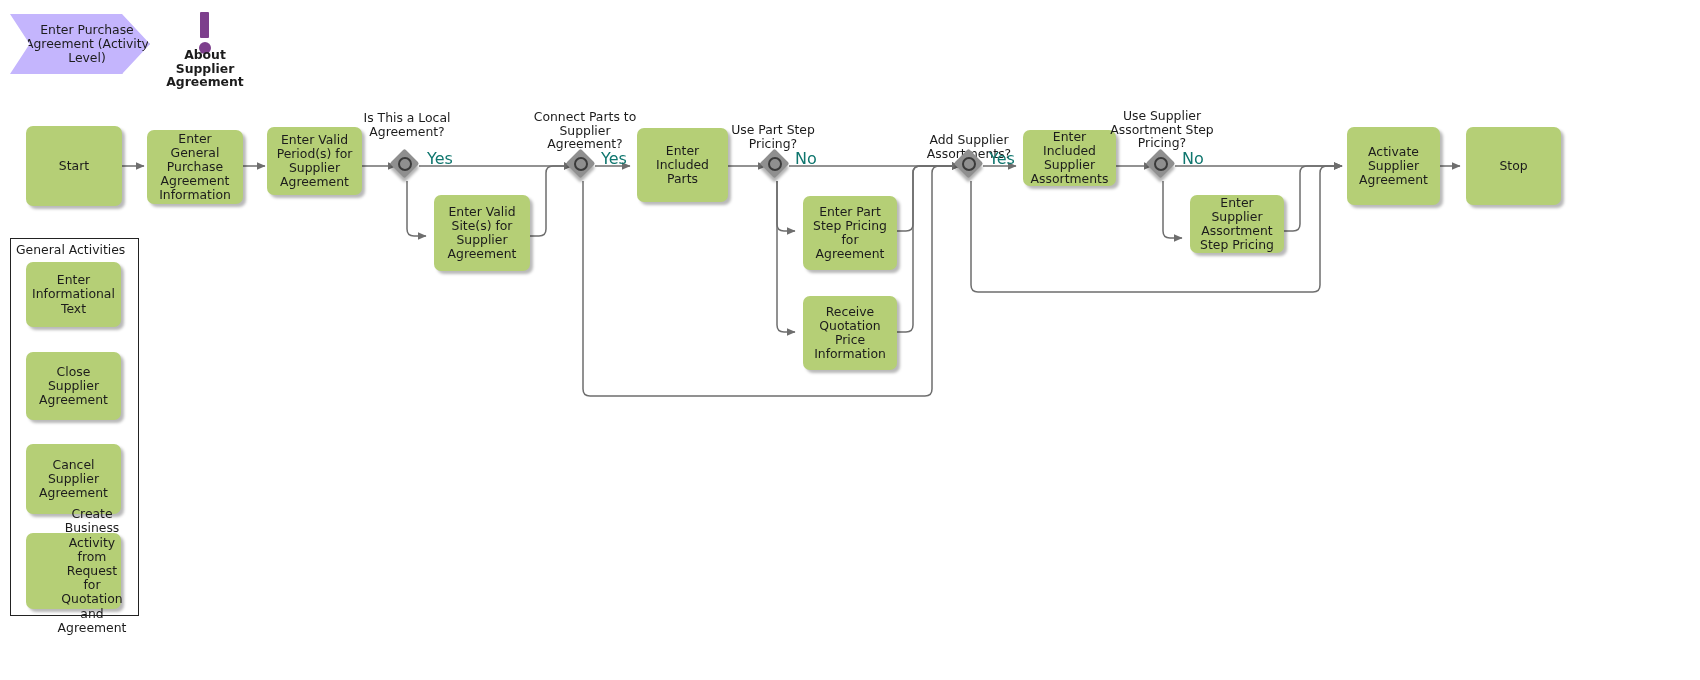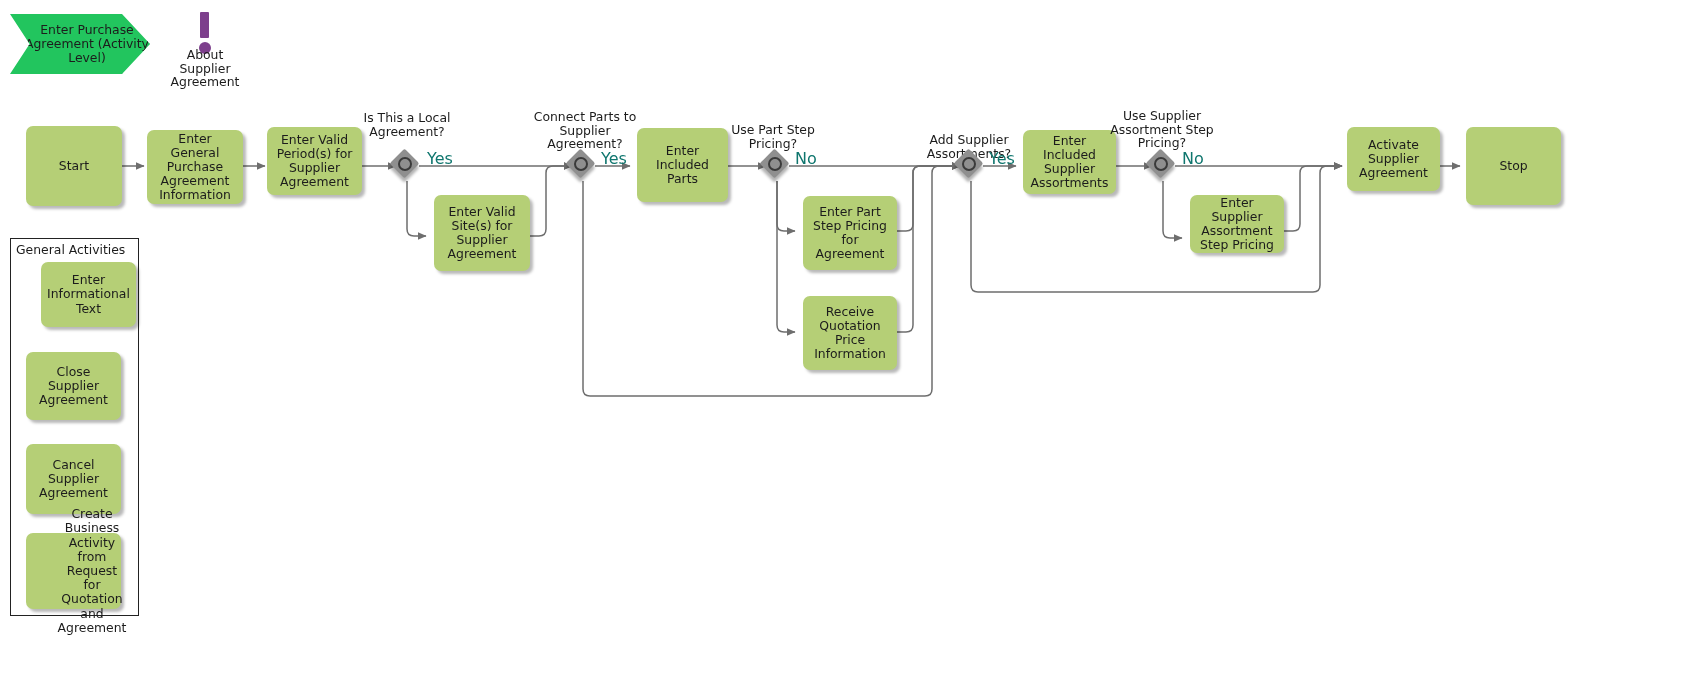--- a/index.html
+++ b/index.html
@@ -7,21 +7,21 @@
        font-family:"DejaVu Sans","Liberation Sans",sans-serif;color:#1a1a1a;}
   #canvas{position:absolute;left:0;top:0;width:1700px;height:680px;}
   svg.wires{position:absolute;left:0;top:0;width:1700px;height:680px;pointer-events:none;}
 
   .task{position:absolute;background:#b5cf76;border-radius:7px;
         box-shadow:3px 3px 3px rgba(0,0,0,0.28);
         display:flex;align-items:center;justify-content:center;text-align:center;
         font-size:12.4px;line-height:14.2px;color:#1c1c1c;padding:2px 5px;
         box-sizing:border-box;}
 
-  .chevron{position:absolute;background:#22c55e;
+  .chevron{position:absolute;background:#c4b5fd;
            box-shadow:3px 3px 3px rgba(0,0,0,0.25);
            display:flex;align-items:center;justify-content:center;text-align:center;
            font-size:12.4px;line-height:14.2px;color:#1c1c1c;
            clip-path:polygon(0 0, 80% 0, 100% 50%, 80% 100%, 0 100%, 14% 50%);
            box-sizing:border-box;padding-left:14px;}
 
   .gateway{position:absolute;width:30px;height:30px;}
   .gateway .dia{position:absolute;left:2px;top:2px;width:21px;height:21px;
       background:#8f8f8f;transform:rotate(45deg);
       box-shadow:3px 3px 3px rgba(0,0,0,0.30);border-radius:2px;}
@@ -30,21 +30,21 @@
 
   .glabel{position:absolute;text-align:center;font-size:12.4px;line-height:13.6px;color:#1c1c1c;}
   .branch-label{position:absolute;font-size:16px;line-height:13px;color:#0f766e;}
 
   .panel{position:absolute;border:1.4px solid #222;background:#fff;box-sizing:border-box;}
   .panel-title{position:absolute;font-size:12.4px;color:#1c1c1c;}
 
   .info-mark{position:absolute;}
   .info-mark .bar{position:absolute;left:8px;top:0;width:9px;height:26px;background:#7d3f8c;border-radius:1px;}
   .info-mark .dot{position:absolute;left:7px;top:30px;width:12px;height:12px;background:#7d3f8c;border-radius:50%;}
-  .info-caption{position:absolute;text-align:center;font-size:12.4px;line-height:13.6px;color:#1c1c1c;}
+  .info-caption{position:absolute;text-align:center;font-size:12.4px;line-height:13.6px;color:#1c1c1c;font-weight:bold;}
 </style>
 </head>
 <body>
 
 <div id="canvas">
 
   <svg class="wires" viewBox="0 0 1700 680" xmlns="http://www.w3.org/2000/svg">
     <defs>
       <marker id="ah" markerWidth="9" markerHeight="8" refX="8.4" refY="4" orient="auto" markerUnits="userSpaceOnUse">
         <path d="M0,0 L9,4 L0,8 z" fill="#6e6e6e"></path>
@@ -127,29 +127,29 @@
   </div>
 
   <div class="task" style="left:637px;top:128px;width:91px;height:74px;">
     <span>Enter Included Parts</span>
   </div>
 
   <div class="task" style="left:803px;top:296px;width:94px;height:74px;">
     <span>Receive Quotation Price Information</span>
   </div>
 
-  <div class="task" style="left:1023px;top:130px;width:93px;height:64px;">
+  <div class="task" style="left:1023px;top:130px;width:93px;height:56px;">
     <span>Enter Included Supplier Assortments</span>
   </div>
 
   <div class="task" style="left:1190px;top:195px;width:94px;height:58px;">
     <span>Enter Supplier Assortment Step Pricing</span>
   </div>
 
-  <div class="task" style="left:1347px;top:127px;width:93px;height:64px;">
+  <div class="task" style="left:1347px;top:127px;width:93px;height:78px;">
     <span>Activate Supplier Agreement</span>
   </div>
 
   <div class="task" style="left:1466px;top:127px;width:95px;height:78px;">
     <span>Stop</span>
   </div>
 
   <div class="glabel" style="left:355px;top:111px;width:104px;">Is This a Local Agreement?</div>
   <div class="gateway" style="left:392px;top:151px;">
     <span class="dia"></span>
@@ -181,21 +181,21 @@
   <div class="glabel" style="left:1110px;top:109px;width:104px;">Use Supplier Assortment Step Pricing?</div>
   <div class="gateway" style="left:1148px;top:151px;">
     <span class="dia"></span>
     <span class="ring"></span>
   </div>
   <div class="branch-label" style="left:1182px;top:152px;">No</div>
 
   <div class="panel" style="left:10px;top:238px;width:129px;height:378px;"></div>
   <div class="panel-title" style="left:16px;top:242px;">General Activities</div>
 
-  <div class="task" style="left:26px;top:262px;width:95px;height:65px;margin-left:15px;">
+  <div class="task" style="left:26px;top:262px;width:95px;height:65px;">
     <span>Enter Informational Text</span>
   </div>
   <div class="task" style="left:26px;top:352px;width:95px;height:68px;">
     <span>Close Supplier Agreement</span>
   </div>
   <div class="task" style="left:26px;top:444px;width:95px;height:70px;">
     <span>Cancel Supplier Agreement</span>
   </div>
   <div class="task" style="left:26px;top:533px;width:95px;height:76px;padding-left:42px;">
     <span>Create Business Activity from Request for Quotation and Agreement</span>

